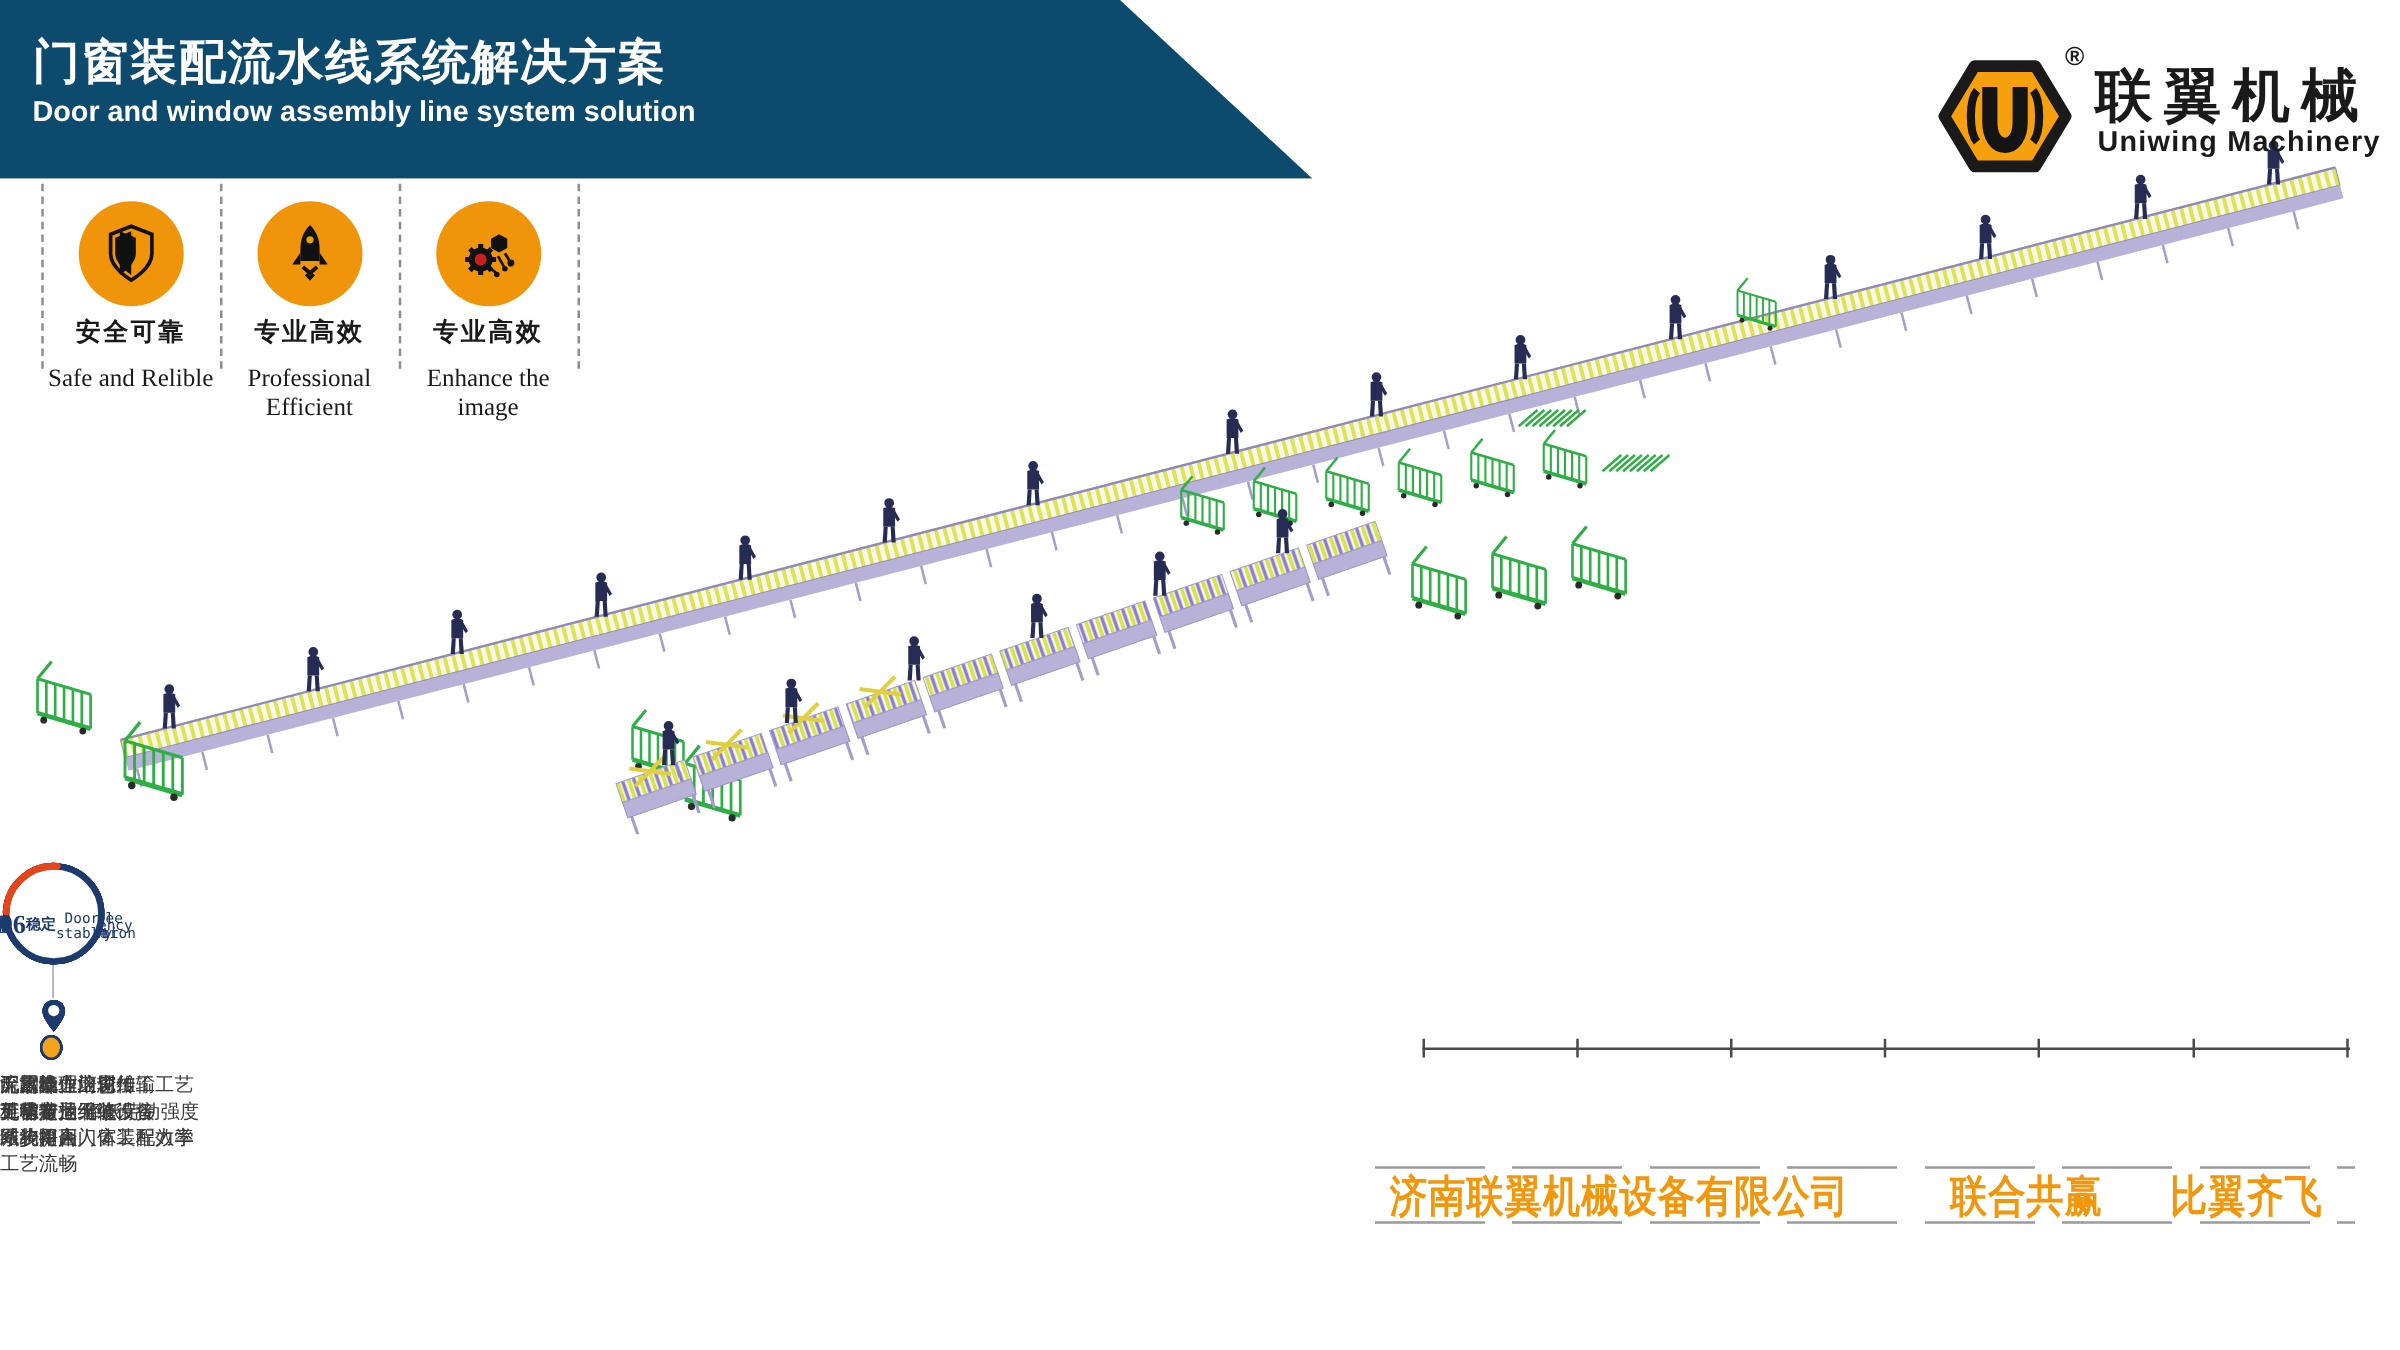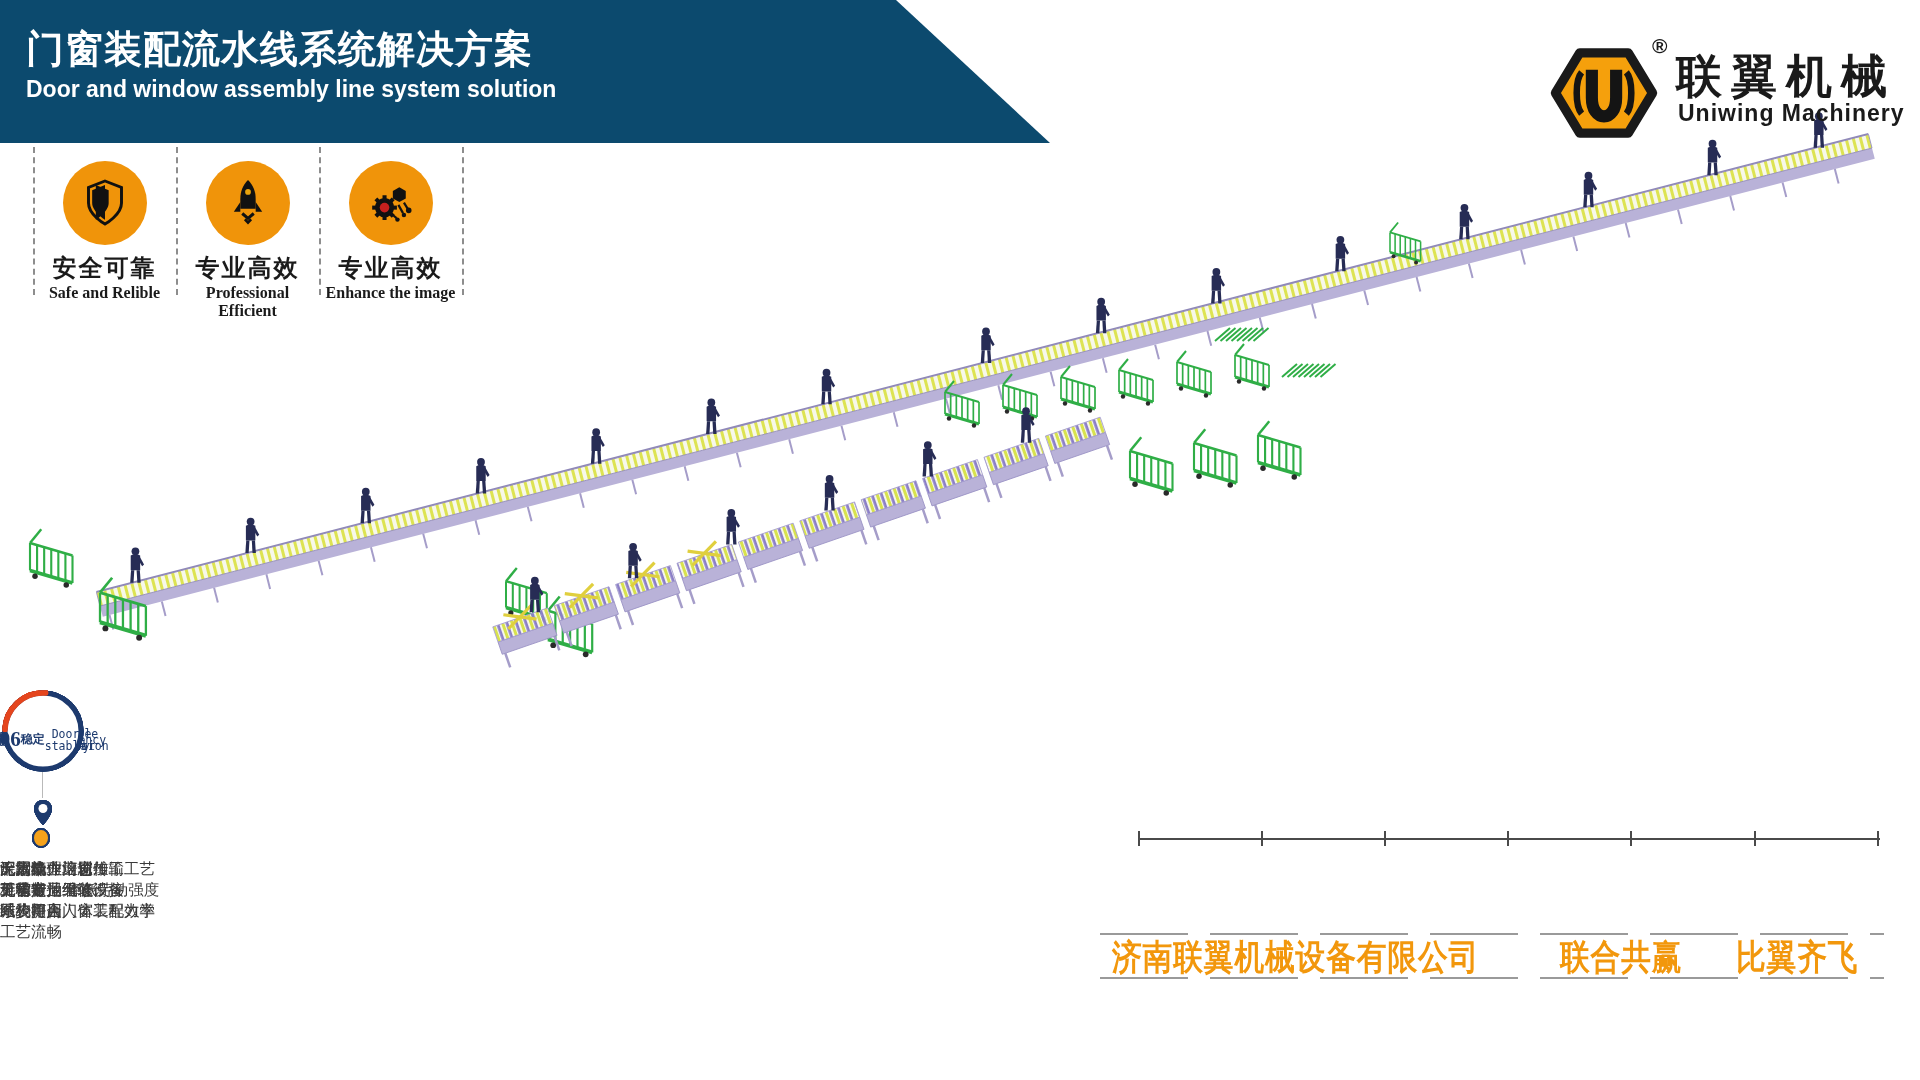--- a/index.html
+++ b/index.html
@@ -19,22 +19,22 @@
   .logo .l-zh{position:absolute;left:136px;top:16px;font-size:46px;font-weight:bold;color:#1a1a1a;letter-spacing:9px;white-space:nowrap;}
   .logo .l-en{position:absolute;left:138px;top:70px;font-size:23px;font-weight:bold;color:#1a1a1a;letter-spacing:1px;white-space:nowrap;}
 
   
   .badges{position:absolute;left:0;top:145px;width:480px;height:152px;}
   .vdash{position:absolute;top:2px;height:148px;border-left:2px dashed #8d8d8d;}
   .badge{position:absolute;top:0;width:143px;text-align:center;
          font-family:"Liberation Serif","DejaVu Serif",serif;}
   .badge .circ{position:relative;width:84px;height:84px;margin:16px auto 0;background:#F0940A;border-radius:50%;
                display:flex;align-items:center;justify-content:center;}
-  .badge .b-zh{margin-top:7px;font-size:24px;font-weight:bold;color:#1a1a1a;letter-spacing:2px;}
-  .badge .b-en{margin-top:0;font-size:16px;font-weight:bold;color:#1a1a1a;}
+  .badge .b-zh{margin-top:7px;font-size:20px;font-weight:bold;color:#1a1a1a;letter-spacing:2px;}
+  .badge .b-en{margin-top:13px;font-size:20px;font-weight:normal;color:#1a1a1a;}
 
   
   .features{position:absolute;left:0;top:0;width:1920px;height:1080px;pointer-events:none;}
   .feature{position:absolute;top:688px;width:86px;}
   .feature:nth-of-type(1){left:1157px;}
   .feature:nth-of-type(2){left:1280px;}
   .feature:nth-of-type(3){left:1403px;}
   .feature:nth-of-type(4){left:1526px;}
   .feature:nth-of-type(5){left:1649px;}
   .feature:nth-of-type(6){left:1772px;}

